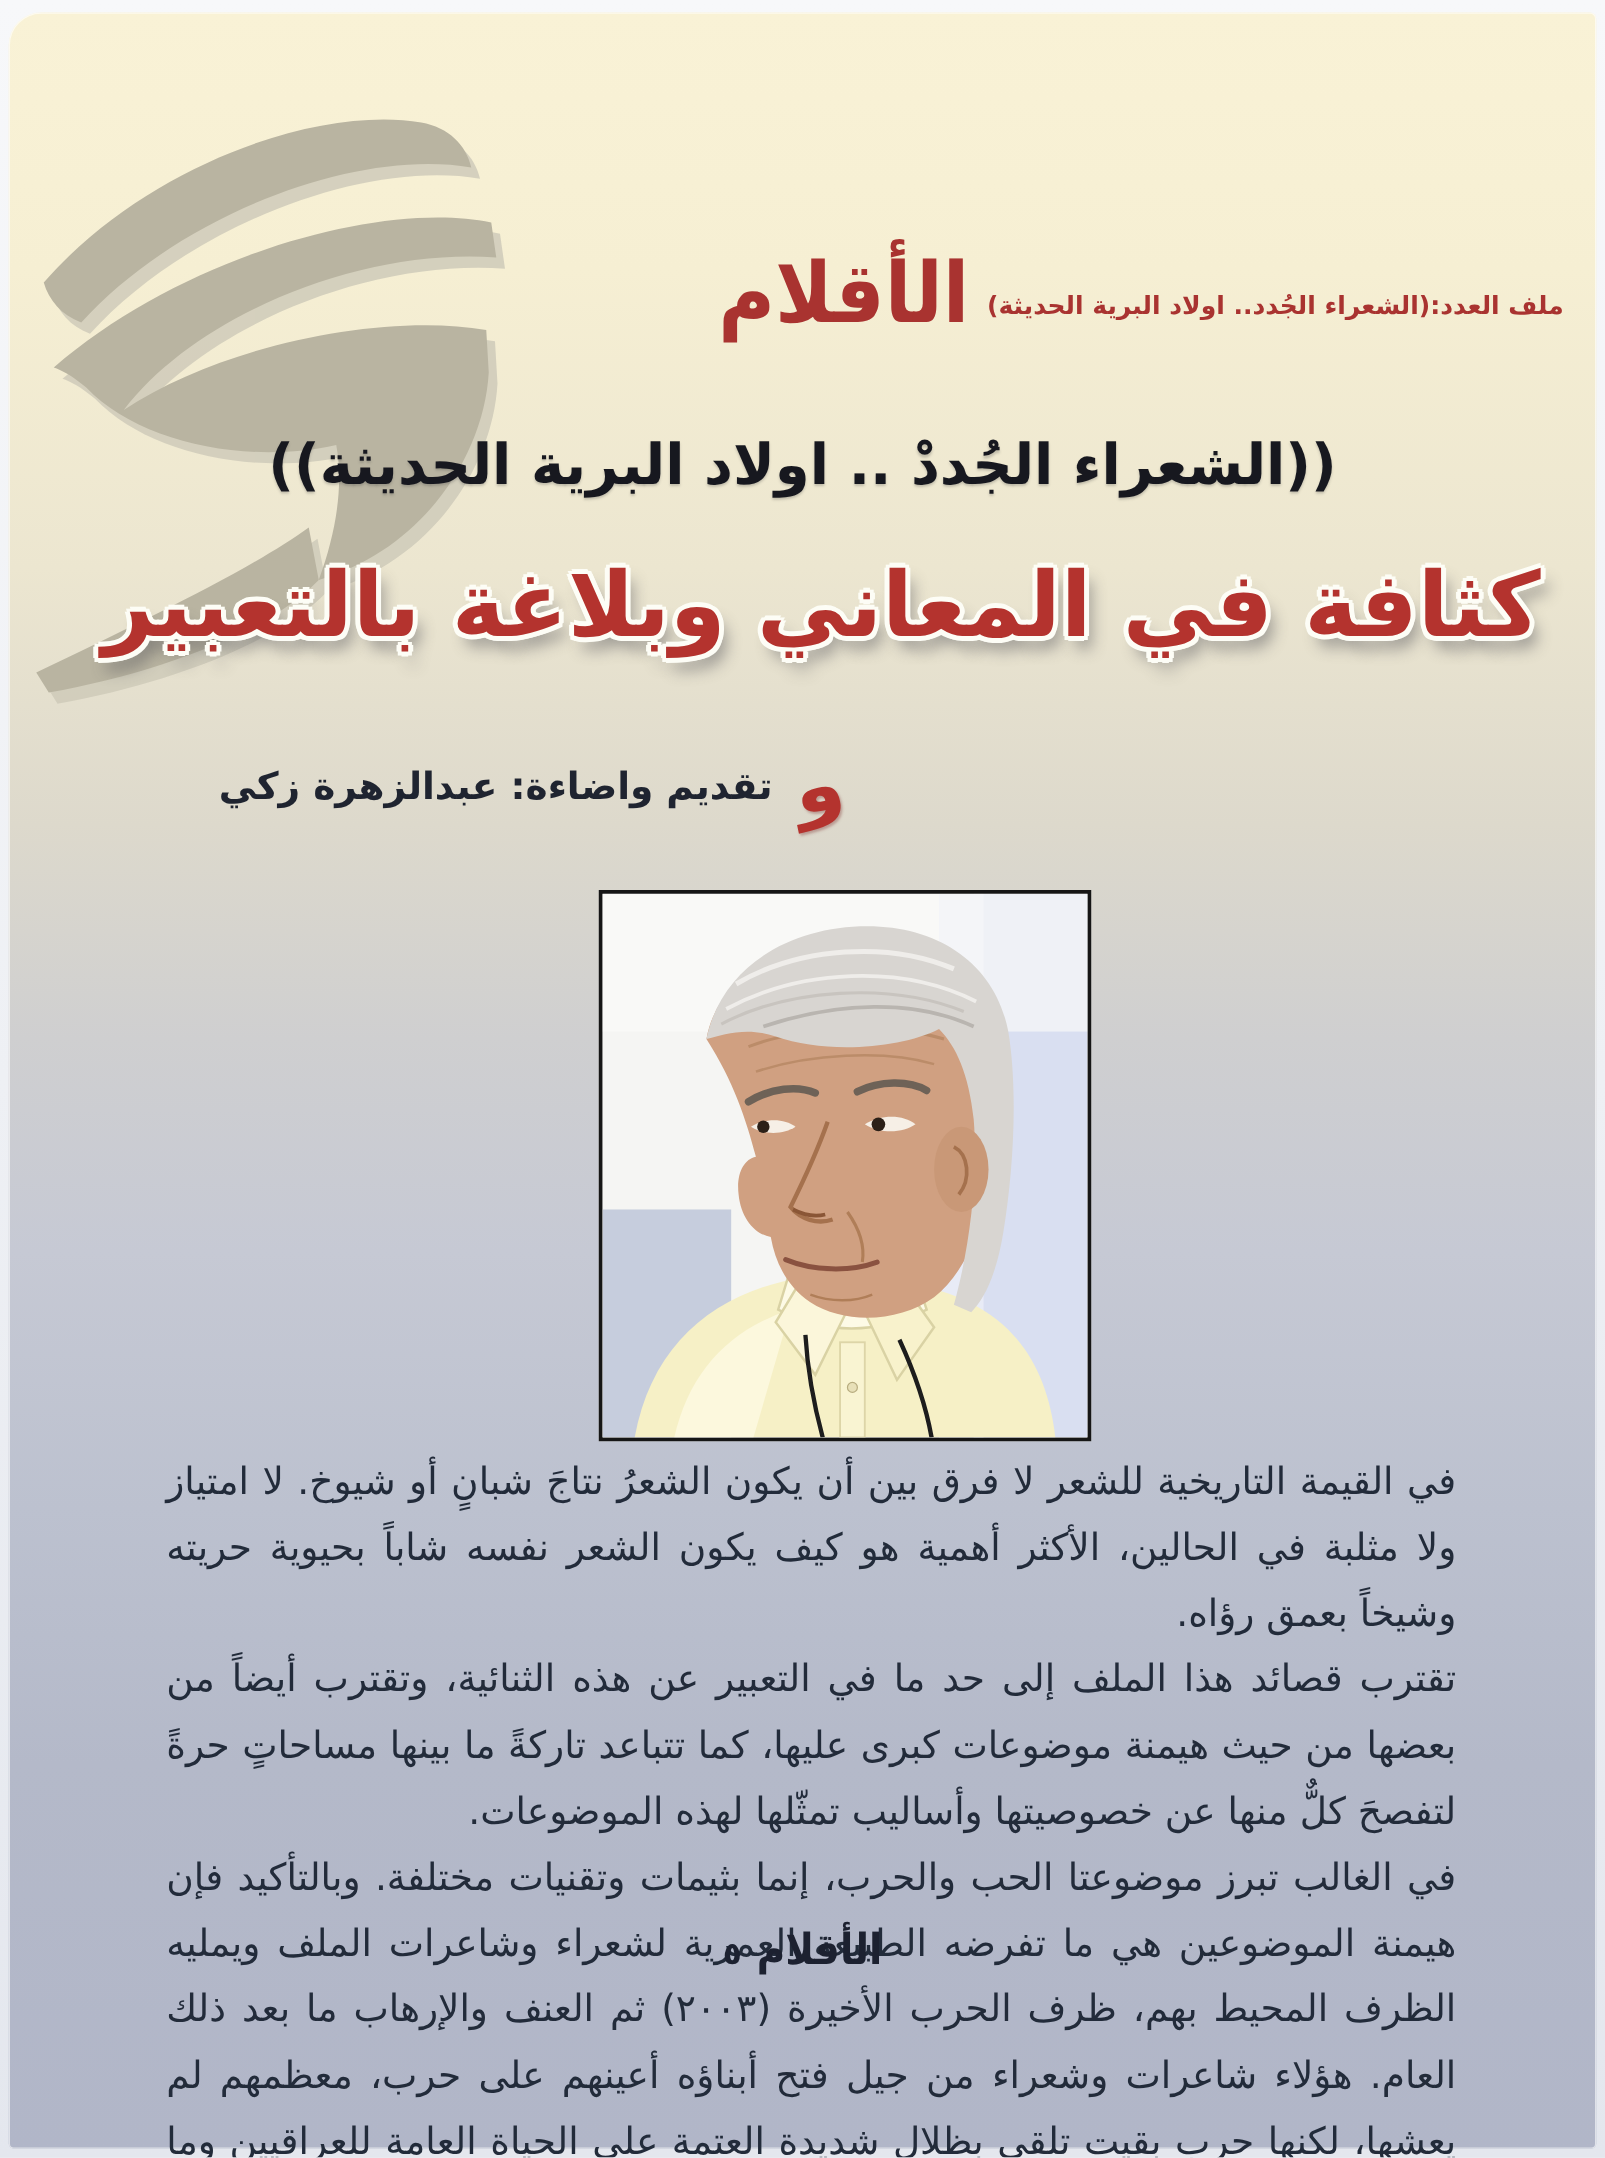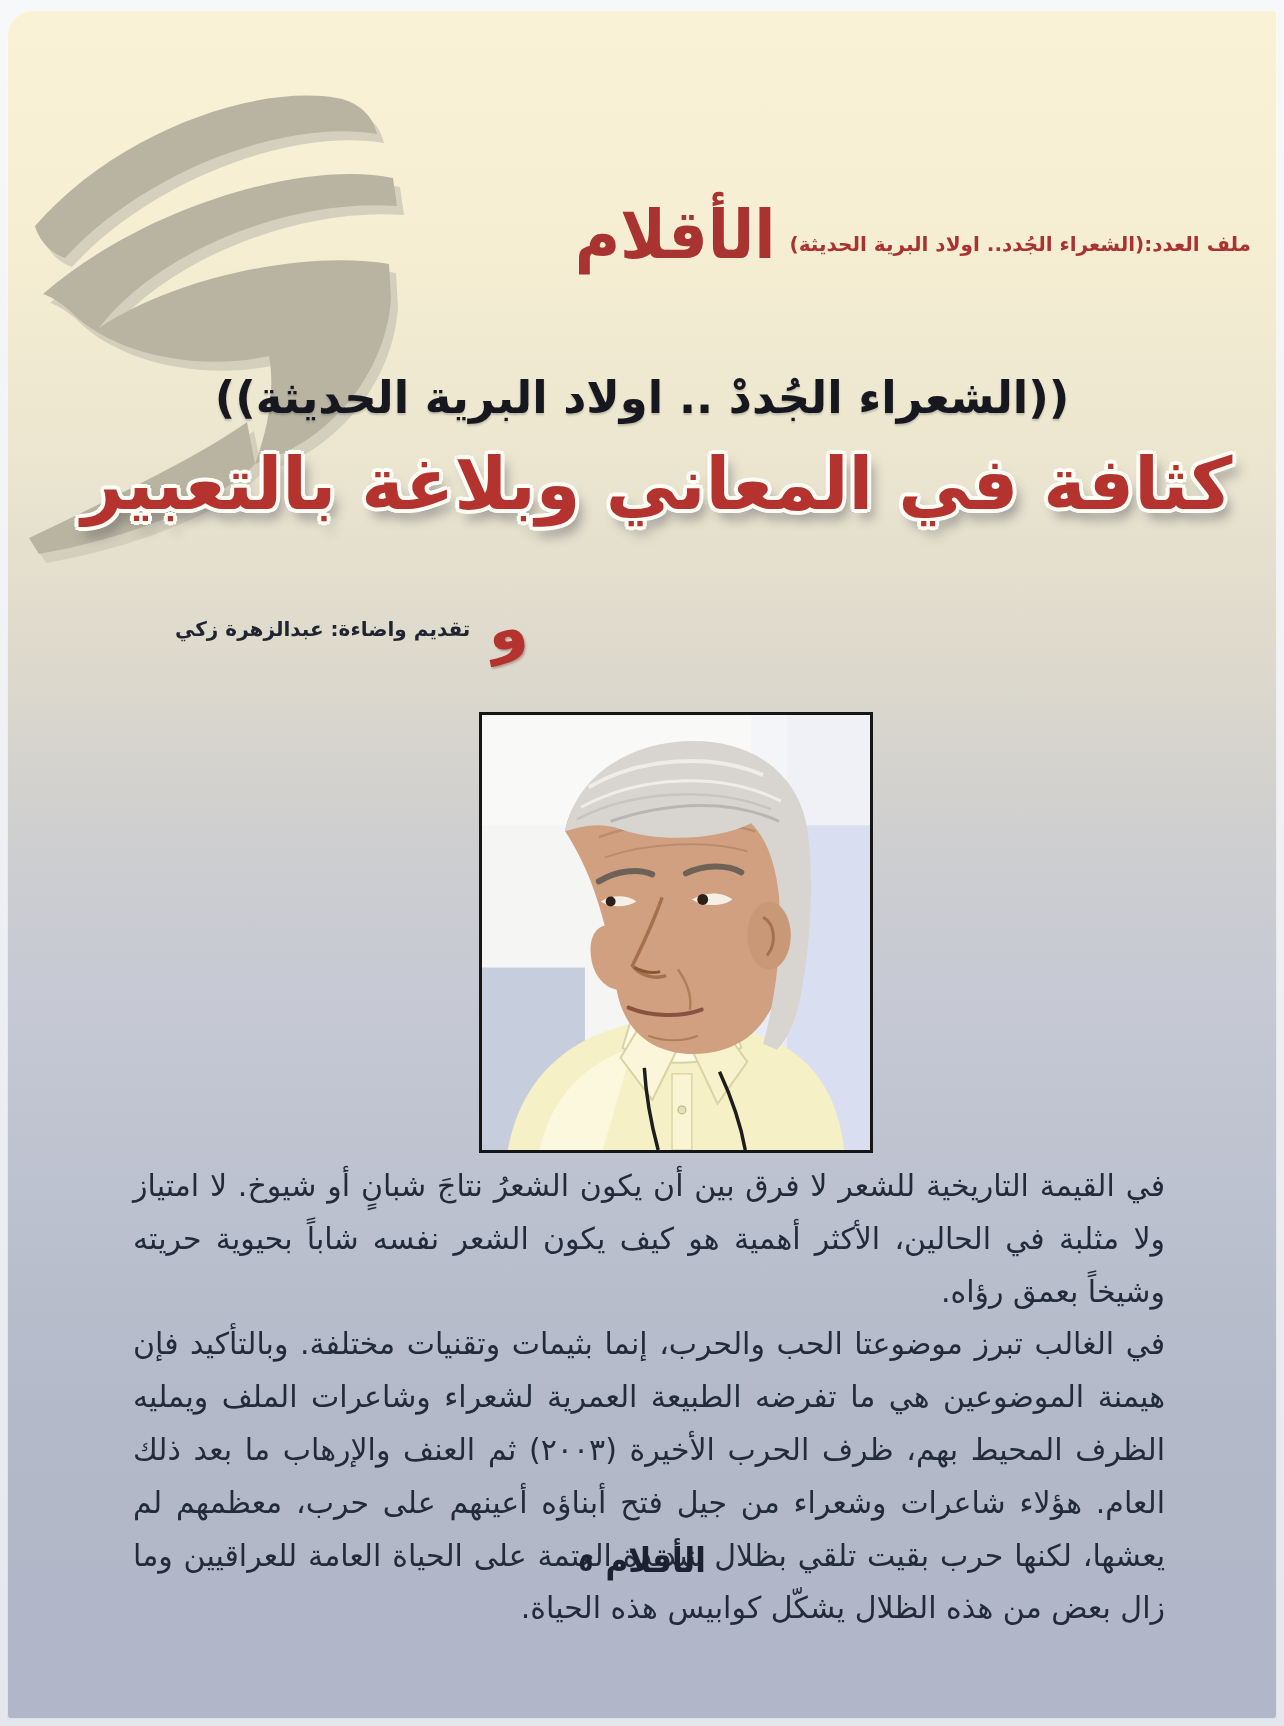--- a/index.html
+++ b/index.html
@@ -32,21 +32,21 @@
   .issue-label{
     color:#a93330; font-size:20px; font-weight:700; letter-spacing:0;
     white-space:nowrap; padding-top:18px;
   }
   .aqlam-logo{
     color:#a93330; font-size:62px; font-weight:900; line-height:.95;
     letter-spacing:-4px; transform:scaleY(1.08); white-space:nowrap;
   }
 
   .series-title{
-    position:absolute; top:361px; left:0; width:100%;
+    position:absolute; top:335px; left:0; width:100%;
     text-align:center; direction:rtl;
     font-size:45px; font-weight:900; color:#17181f;
     text-shadow:0 2px 2px rgba(60,60,60,.25);
     white-space:nowrap;
   }
 
   .main-title{
     position:absolute; top:428px; left:15px; width:100%;
     text-align:center; direction:rtl;
     font-size:72px; font-weight:900; color:#b4332e; line-height:1.3;
@@ -59,21 +59,21 @@
 
   .byline{
     position:absolute; top:596px; left:168px;
     display:flex; align-items:center; gap:18px; direction:rtl;
   }
   .waw-mark{
     color:#b4332e; font-size:58px; font-weight:900; line-height:.8;
     transform:rotate(-12deg) scaleX(1.1); display:inline-block;
     text-shadow:1px 2px 2px rgba(120,40,40,.35);
   }
-  .byline-label{ font-size:20px; font-weight:700; color:#1f2430; white-space:nowrap; }
+  .byline-label{ font-size:30px; font-weight:700; color:#1f2430; white-space:nowrap; }
 
   .photo-frame{
     position:absolute; left:472px; top:702px; width:394px; height:441px;
     border:3px solid #161616; background:#f6f6f4; overflow:hidden;
   }
   .photo-frame svg{ width:100%; height:100%; display:block; }
 
   .article{
     position:absolute; top:1150px; left:126px; width:1032px;
     direction:rtl; text-align:justify;
@@ -175,20 +175,21 @@
         <rect x="192" y="358" width="20" height="76" fill="#f9f4d2" stroke="#ddd5a8" stroke-width="1.5"></rect>
         <circle cx="202" cy="394" r="4" fill="#e8e0b8" stroke="#b8ad80"></circle>
 
         <path d="M164,352 C166,386 172,412 178,434" stroke="#1d1d1d" stroke-width="3.5" fill="none"></path>
         <path d="M240,356 C254,386 262,412 266,434" stroke="#1d1d1d" stroke-width="3.5" fill="none"></path>
       </svg>
     </div>
 
     <div class="article">
       <p>في القيمة التاريخية للشعر لا فرق بين أن يكون الشعرُ نتاجَ شبانٍ أو شيوخ. لا امتياز ولا مثلبة في الحالين، الأكثر أهمية هو كيف يكون الشعر نفسه شاباً بحيوية حريته وشيخاً بعمق رؤاه.</p>
+      <p>تقترب قصائد هذا الملف إلى حد ما في التعبير عن هذه الثنائية، وتقترب أيضاً من بعضها من حيث هيمنة موضوعات كبرى عليها، كما تتباعد تاركةً ما بينها مساحاتٍ حرةً لتفصحَ كلٌّ منها عن خصوصيتها وأساليب تمثّلها لهذه الموضوعات.</p>
       <p>في الغالب تبرز موضوعتا الحب والحرب، إنما بثيمات وتقنيات مختلفة. وبالتأكيد فإن هيمنة الموضوعين هي ما تفرضه الطبيعة العمرية لشعراء وشاعرات الملف ويمليه الظرف المحيط بهم، ظرف الحرب الأخيرة (٢٠٠٣) ثم العنف والإرهاب ما بعد ذلك العام. هؤلاء شاعرات وشعراء من جيل فتح أبناؤه أعينهم على حرب، معظمهم لم يعشها، لكنها حرب بقيت تلقي بظلال شديدة العتمة على الحياة العامة للعراقيين وما زال بعض من هذه الظلال يشكّل كوابيس هذه الحياة.</p>
     </div>
 
     <div class="footer">
       <span class="footer-logo">الأقلام</span>
       <span class="page-number">٥</span>
     </div>
 
   </div>
 </div>

